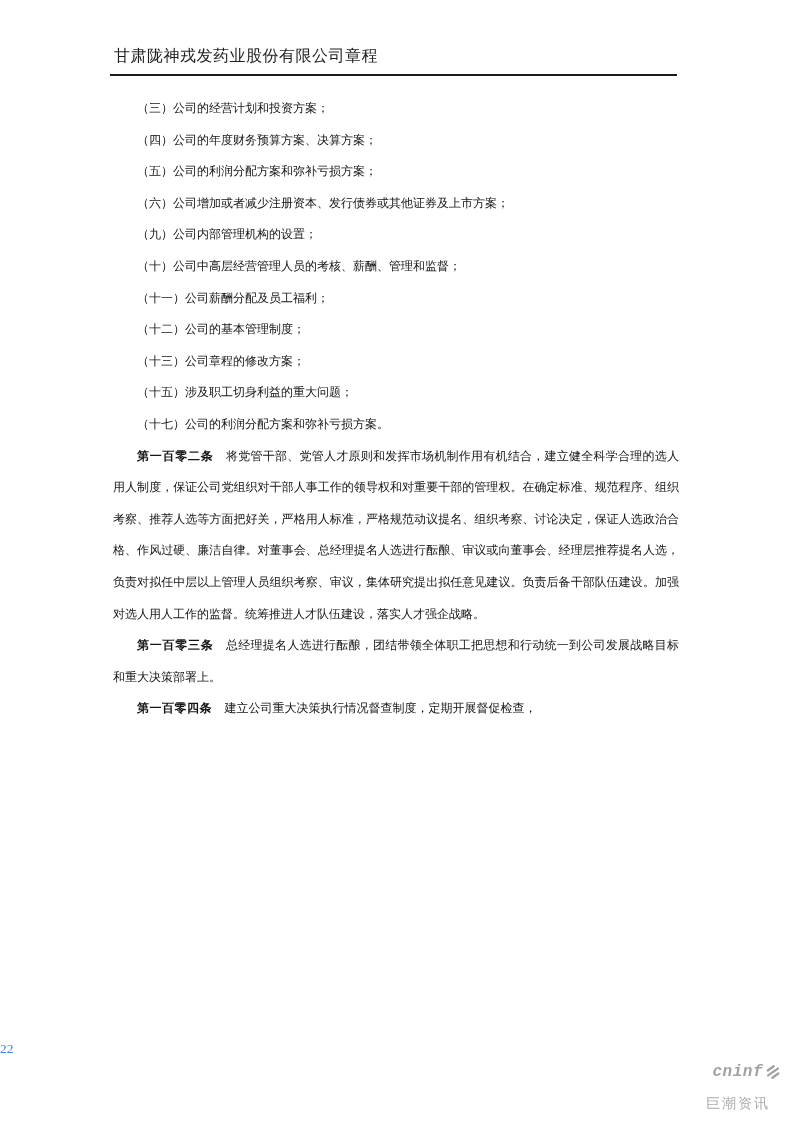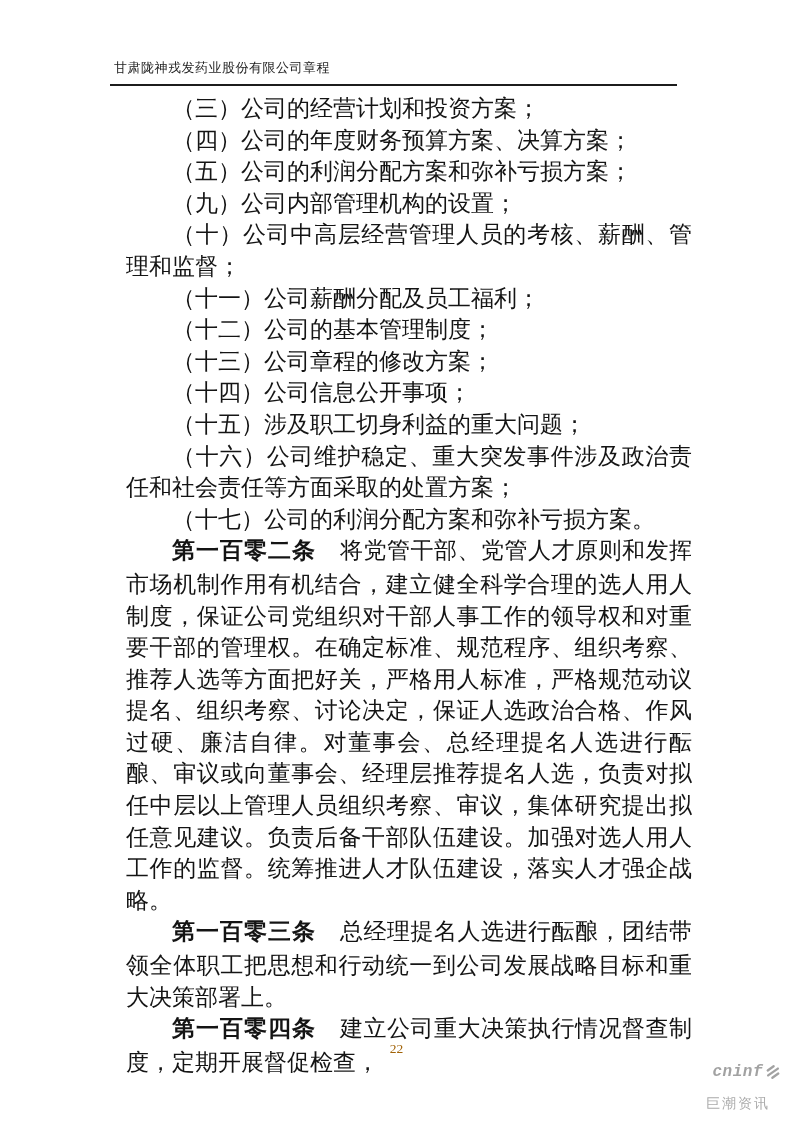--- a/index.html
+++ b/index.html
@@ -12,53 +12,52 @@
     color: #141414;
   }
   .page-header {
     position: absolute;
     left: 110px; top: 46px;
     width: 567px;
     border-bottom: 2.5px solid #1c1c1c;
     padding-bottom: 7px;
   }
   .page-header .title {
-    font-size: 13px;
+    font-size: 16px;
     letter-spacing: 0.5px;
     color: #1e1e1e;
     padding-left: 4px;
-    margin-top: 13px;
   }
   .content {
     position: absolute;
-    left: 126px; top: 93px;
+    left: 113px; top: 93px;
     width: 566px;
-    font-size: 23px;
+    font-size: 12px;
     line-height: 31.6px;
     text-align: justify;
     text-justify: inter-ideograph;
   }
   .content p {
     margin: 0;
     text-indent: 2em;
     word-break: break-all;
   }
   .art-num {
     font-weight: 700;
-    font-family: Liberation Mono, monospace;
+    font-family: Liberation Sans, sans-serif;
     margin-right: 1.05em;
     letter-spacing: 0.5px;
   }
   .page-num {
     position: absolute;
     left: 0; top: 1041px;
     width: 100%;
-    text-align: center;
+    text-align: left;
     font-size: 13.5px;
-    color: #a16207;
+    color: #3b82f6;
   }
   .cninfo {
     position: absolute;
     right: 3px; top: 1063px;
     width: 94px;
     text-align: center;
     color: #a6a6a6;
     font-family: Liberation Mono, monospace;
     line-height: 1;
     user-select: none;
@@ -95,28 +94,27 @@
 <body>
 
 <header class="page-header">
   <div class="title">甘肃陇神戎发药业股份有限公司章程</div>
 </header>
 
 <main class="content">
   <p>（三）公司的经营计划和投资方案；</p>
   <p>（四）公司的年度财务预算方案、决算方案；</p>
   <p>（五）公司的利润分配方案和弥补亏损方案；</p>
+  <p>（六）公司增加或者减少注册资本、发行债券或其他证券及上市方案；</p>
   <p>（九）公司内部管理机构的设置；</p>
   <p>（十）公司中高层经营管理人员的考核、薪酬、管理和监督；</p>
   <p>（十一）公司薪酬分配及员工福利；</p>
   <p>（十二）公司的基本管理制度；</p>
   <p>（十三）公司章程的修改方案；</p>
-  <p>（十四）公司信息公开事项；</p>
   <p>（十五）涉及职工切身利益的重大问题；</p>
-  <p>（十六）公司维护稳定、重大突发事件涉及政治责任和社会责任等方面采取的处置方案；</p>
   <p>（十七）公司的利润分配方案和弥补亏损方案。</p>
 
   <p>
     <b class="art-num">第一百零二条</b><span>将党管干部、党管人才原则和发挥市场机制作用有机结合，建立健全科学合理的选人用人制度，保证公司党组织对干部人事工作的领导权和对重要干部的管理权。在确定标准、规范程序、组织考察、推荐人选等方面把好关，严格用人标准，严格规范动议提名、组织考察、讨论决定，保证人选政治合格、作风过硬、廉洁自律。对董事会、总经理提名人选进行酝酿、审议或向董事会、经理层推荐提名人选，负责对拟任中层以上管理人员组织考察、审议，集体研究提出拟任意见建议。负责后备干部队伍建设。加强对选人用人工作的监督。统筹推进人才队伍建设，落实人才强企战略。</span>
   </p>
   <p>
     <b class="art-num">第一百零三条</b><span>总经理提名人选进行酝酿，团结带领全体职工把思想和行动统一到公司发展战略目标和重大决策部署上。</span>
   </p>
   <p>
     <b class="art-num">第一百零四条</b><span>建立公司重大决策执行情况督查制度，定期开展督促检查，</span>

